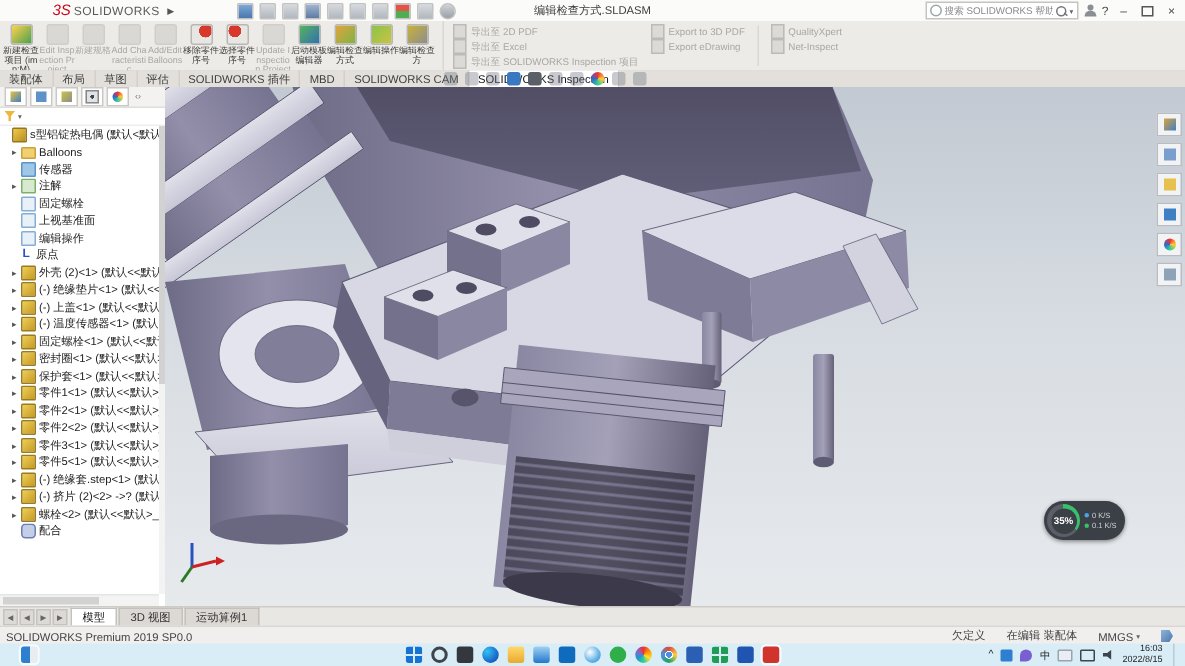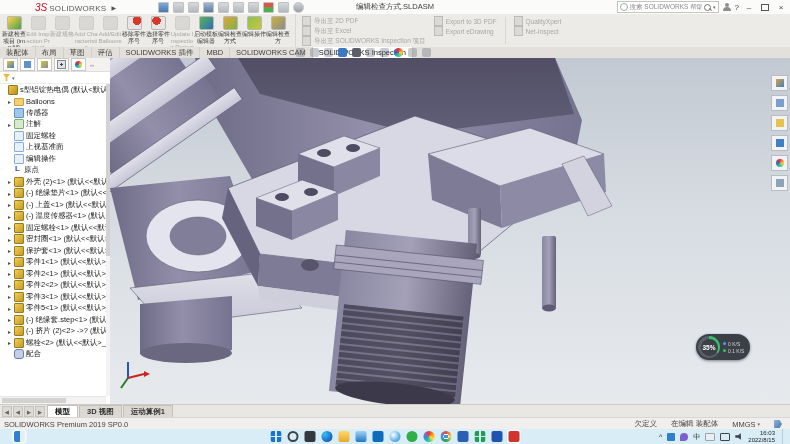--- a/index.html
+++ b/index.html
@@ -125,21 +125,21 @@
   .ts-ic{width:8px;height:8px;background:#9aa3ae;}
   .ts-ic[data-icon="resources-icon"]{background:linear-gradient(135deg,#d9a33c,#3f7fc4);}
   .ts-ic[data-icon="design-library-icon"]{background:#7a9fce;}
   .ts-ic[data-icon="file-explorer-icon"]{background:#e7c14f;}
   .ts-ic[data-icon="view-palette-icon"]{background:#3f7fc4;}
   .ts-ic[data-icon="appearances-icon"]{background:conic-gradient(#e33,#fc3,#3c9,#36c,#e33);border-radius:50%;}
   .ts-ic[data-icon="custom-properties-icon"]{background:#8fa3b8;}
 
   
   .doctabs{position:absolute;top:404px;left:0;right:0;height:13px;background:#e9e7e4;border-top:1px solid #cfccc7;
-    display:flex;align-items:flex-end;font-size:7.5px;font-weight:bold;}
+    display:flex;align-items:flex-end;font-size:7.5px;}
   .dnav{display:flex;gap:1px;align-items:center;padding:0 2px 1px 2px;}
   .dnav span{width:8px;height:9px;background:#dddad6;border:1px solid #c6c3be;color:#666;font-size:5px;
     display:flex;align-items:center;justify-content:center;}
   .dtab{padding:0 7px;height:12px;display:flex;align-items:center;background:#dcd9d5;border:1px solid #c4c1bc;
     border-bottom:none;margin-right:1px;color:#333;white-space:nowrap;cursor:default;}
   .dtab.active{background:#fff;color:#111;}
 
   
   .statusbar{position:absolute;top:417px;left:0;right:0;height:12px;background:#f0efed;border-top:1px solid #d9d7d3;
     display:flex;align-items:center;font-size:7.5px;color:#444;padding:0 4px;}

